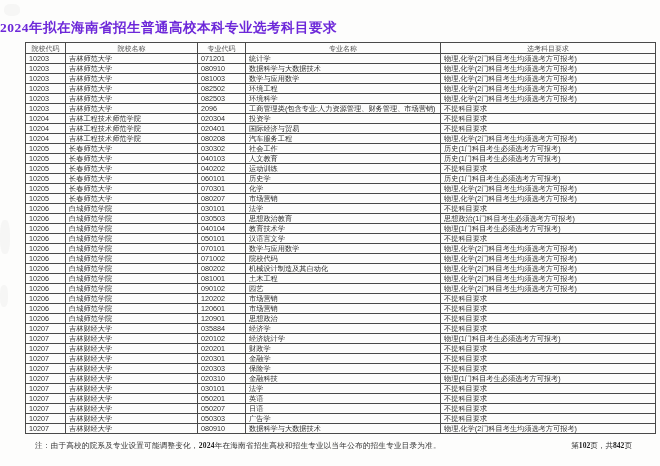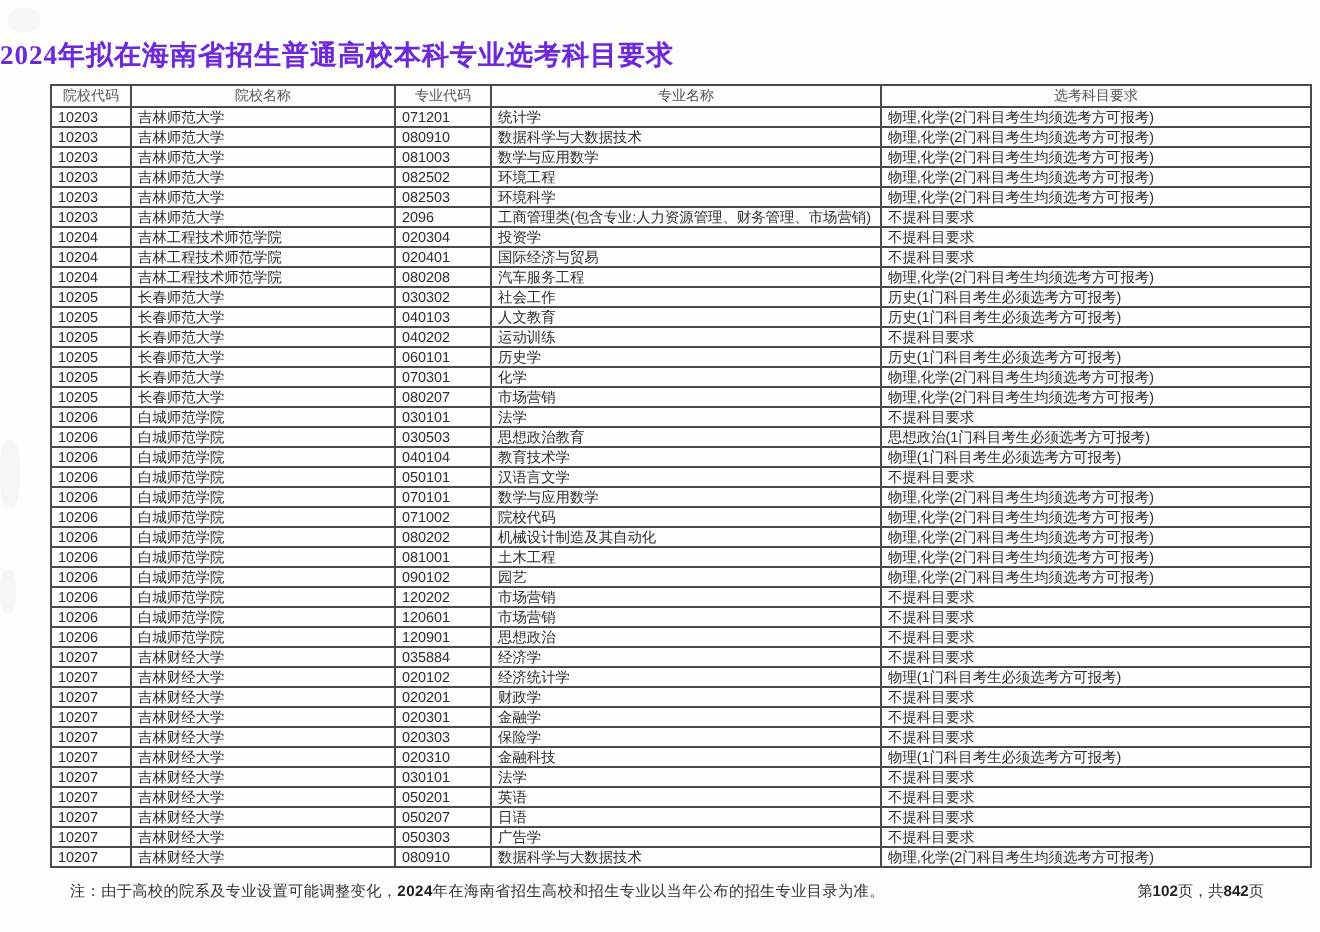--- a/index.html
+++ b/index.html
@@ -69,21 +69,21 @@
     color: #333;
     letter-spacing: 0.2px;
   }
   .page-info {
     position: absolute;
     right: 28px;
     top: 441px;
     font-size: 7.6px;
     color: #333;
   }
-  .footer-note b, .page-info b { color: #222; }
+  .footer-note b, .page-info b { color: #222; font-family: Liberation Serif, serif; }
 </style>
 </head>
 <body>
 
 <div class="smudge s1"></div>
 <div class="smudge s2"></div>
 <div class="smudge s3"></div>
 
 <h1 class="title">2024年拟在海南省招生普通高校本科专业选考科目要求</h1>
 

